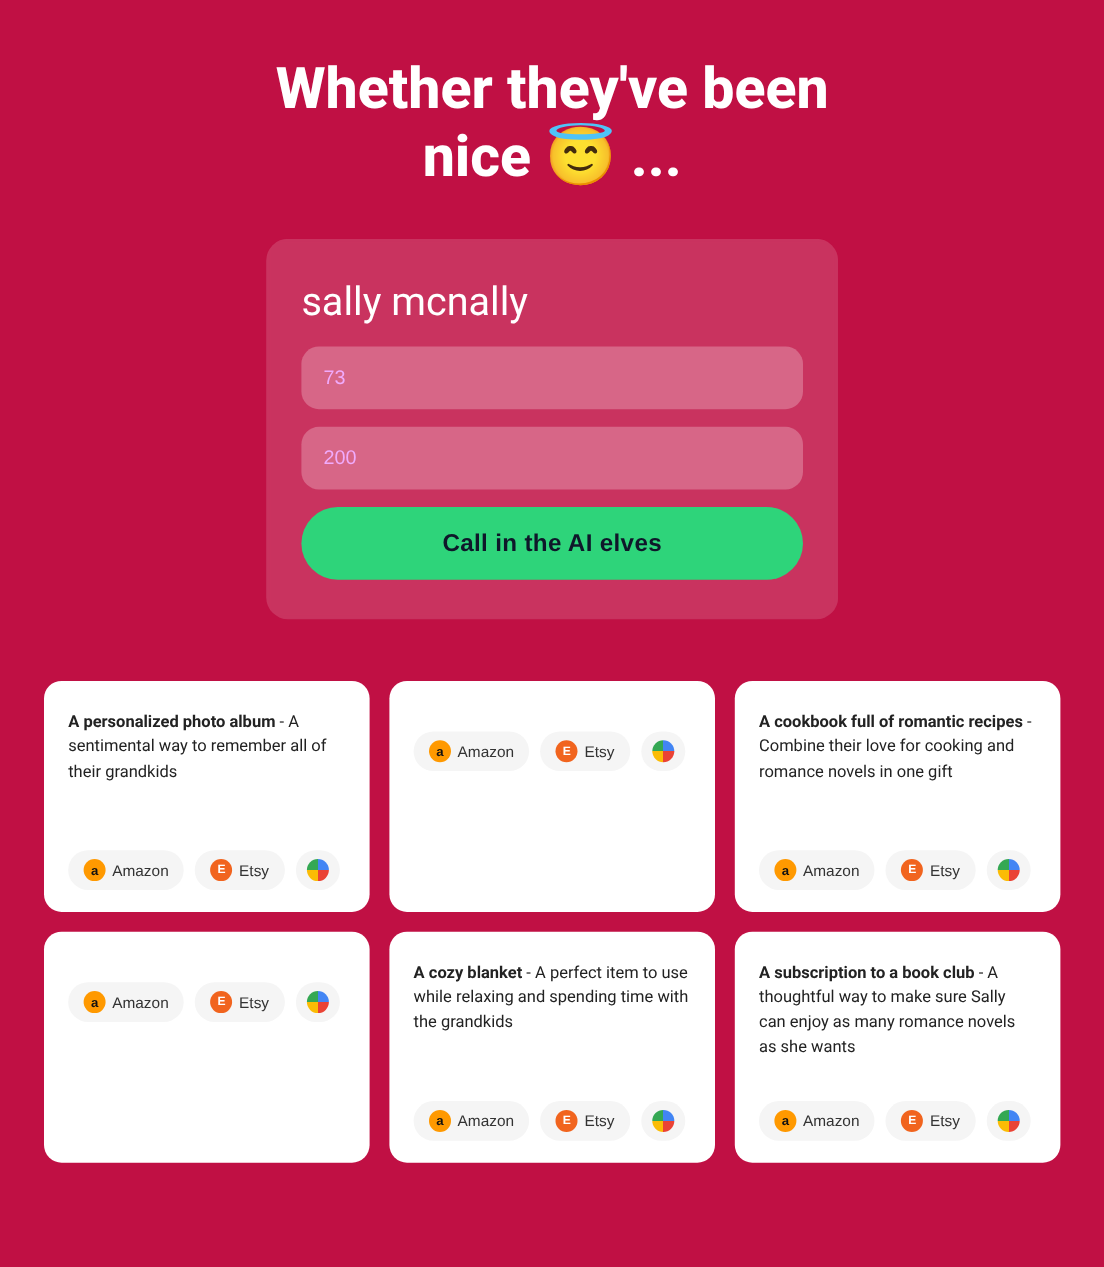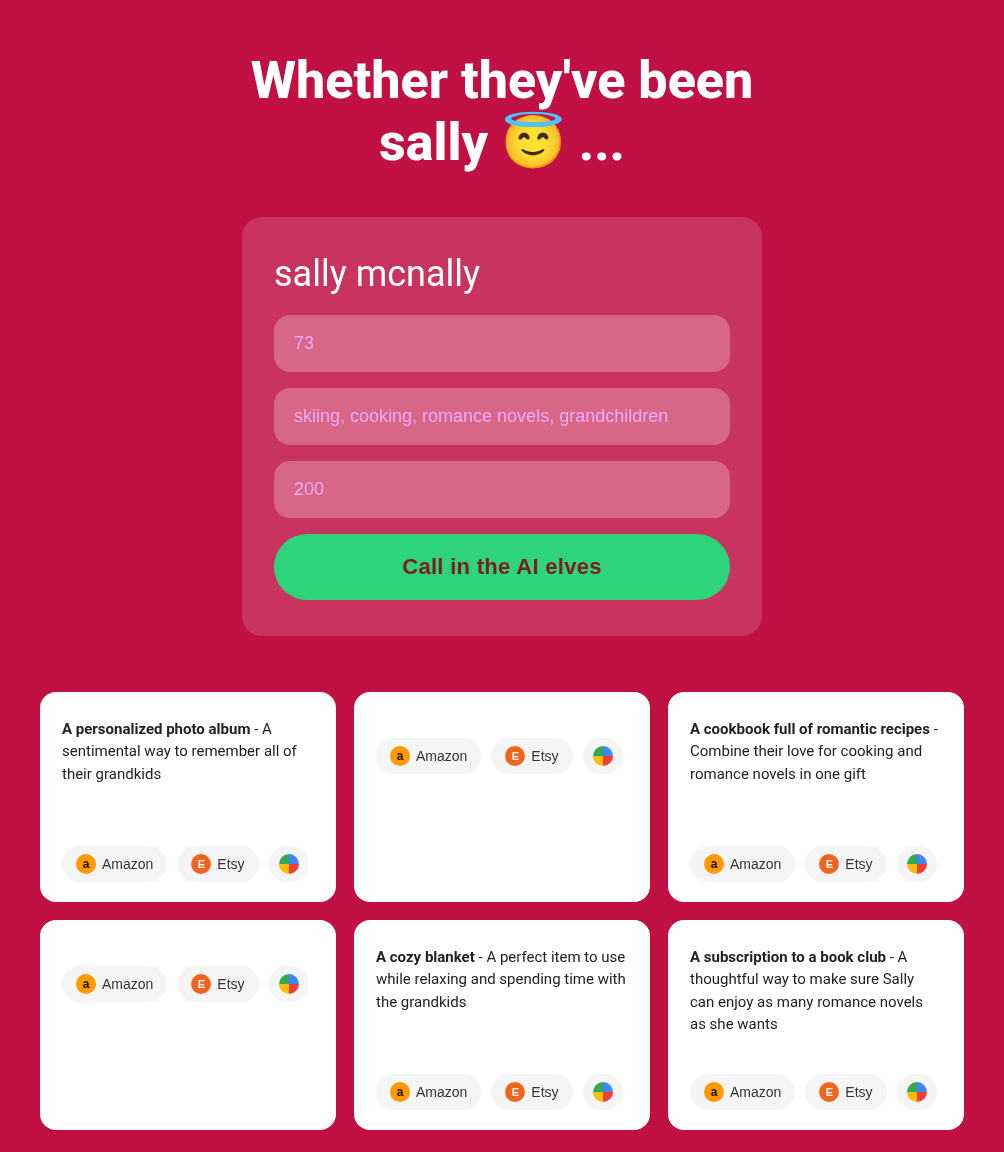--- a/index.html
+++ b/index.html
@@ -55,21 +55,21 @@
 
     .submit-button {
       display: block;
       width: 100%;
       background: #2ed47a;
       border: none;
       border-radius: 50px;
       padding: 20px;
       font-size: 22px;
       font-weight: 700;
-      color: #7f1d1d;
+      color: #0f172a;
       cursor: pointer;
       margin-top: 8px;
       letter-spacing: 0.3px;
     }
 
     .gift-grid {
       display: grid;
       grid-template-columns: repeat(3, 1fr);
       gap: 18px;
       padding: 0 40px 60px;
@@ -158,27 +158,26 @@
       font-size: 11px;
       font-weight: 900;
       background: conic-gradient(#4285F4 0deg 90deg, #EA4335 90deg 180deg, #FBBC05 180deg 270deg, #34A853 270deg 360deg);
     }
   </style>
 </head>
 <body>
 
 <h1 class="page-header">
   <span>Whether they've been</span><br>
-  <span>sally 😇 ...</span>
+  <span>nice 😇 ...</span>
 </h1>
 
 <div class="form-container">
   <div class="form-name">sally mcnally</div>
   <input class="form-input" type="text" value="73" placeholder="73" style="">
-  <input class="form-input" type="text" value="skiing, cooking, romance novels, grandchildren" placeholder="skiing, cooking, romance novels, grandchildren" style="">
   <input class="form-input" type="text" value="200" placeholder="200" style="">
   <button class="submit-button">Call in the AI elves</button>
 </div>
 
 <div class="gift-grid">
 
   <div class="gift-card">
     <div class="gift-card-text">
       <strong>A personalized photo album</strong>
       <span> - A sentimental way to remember all of their grandkids</span>

